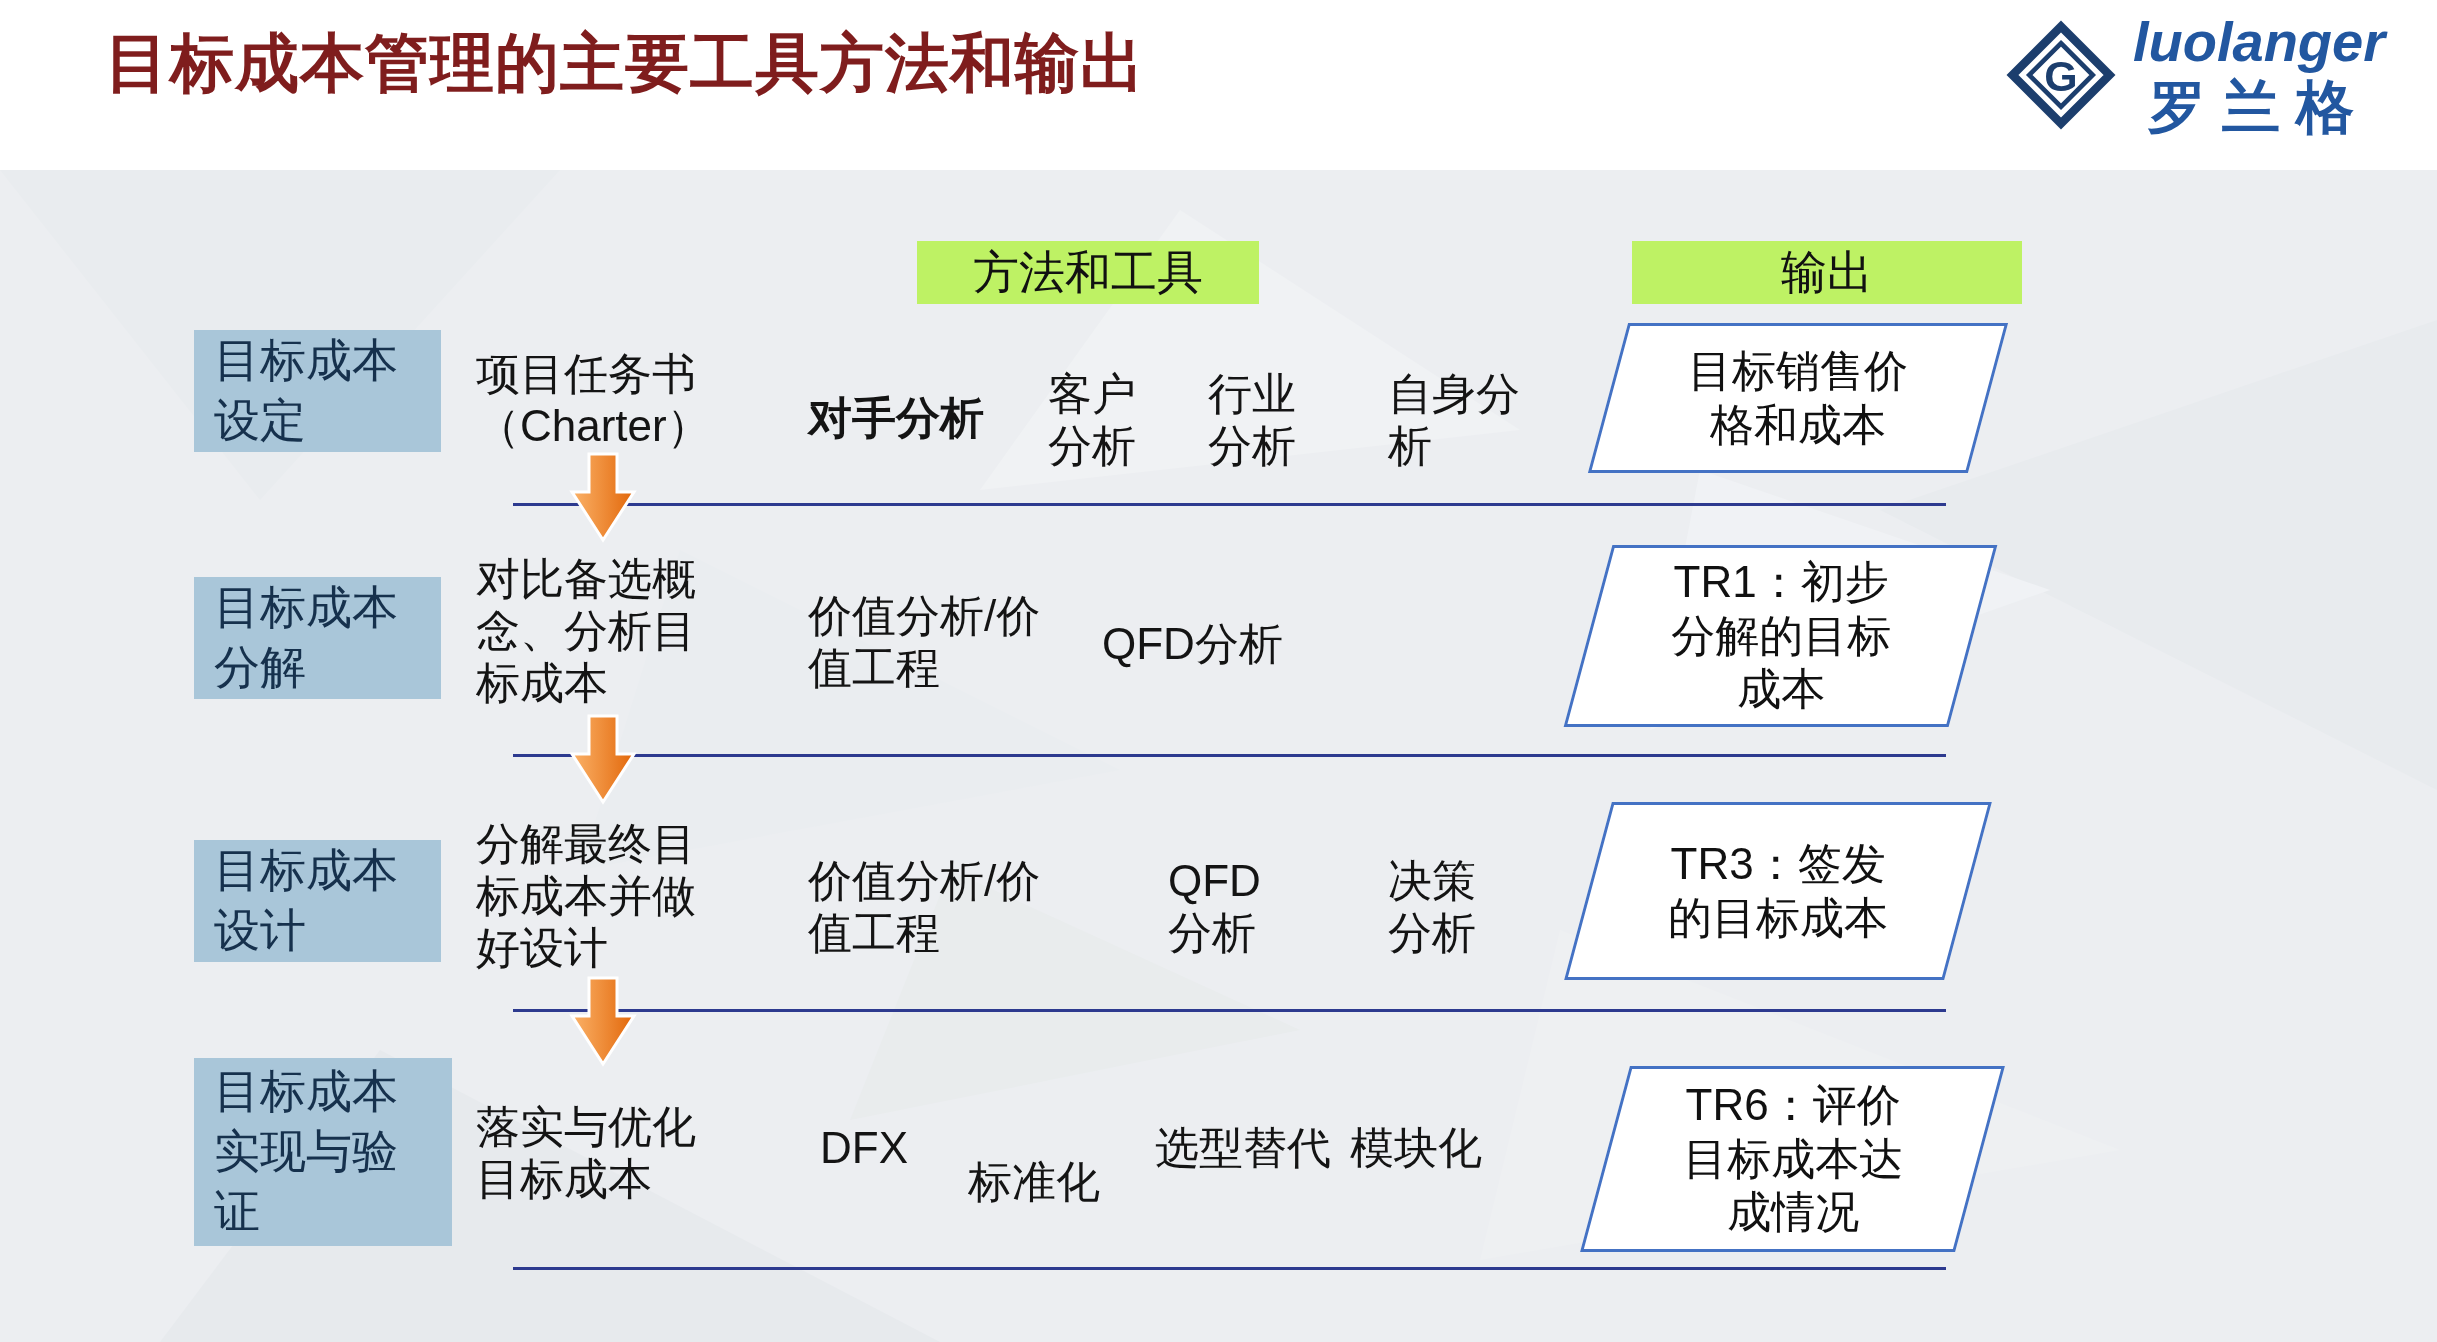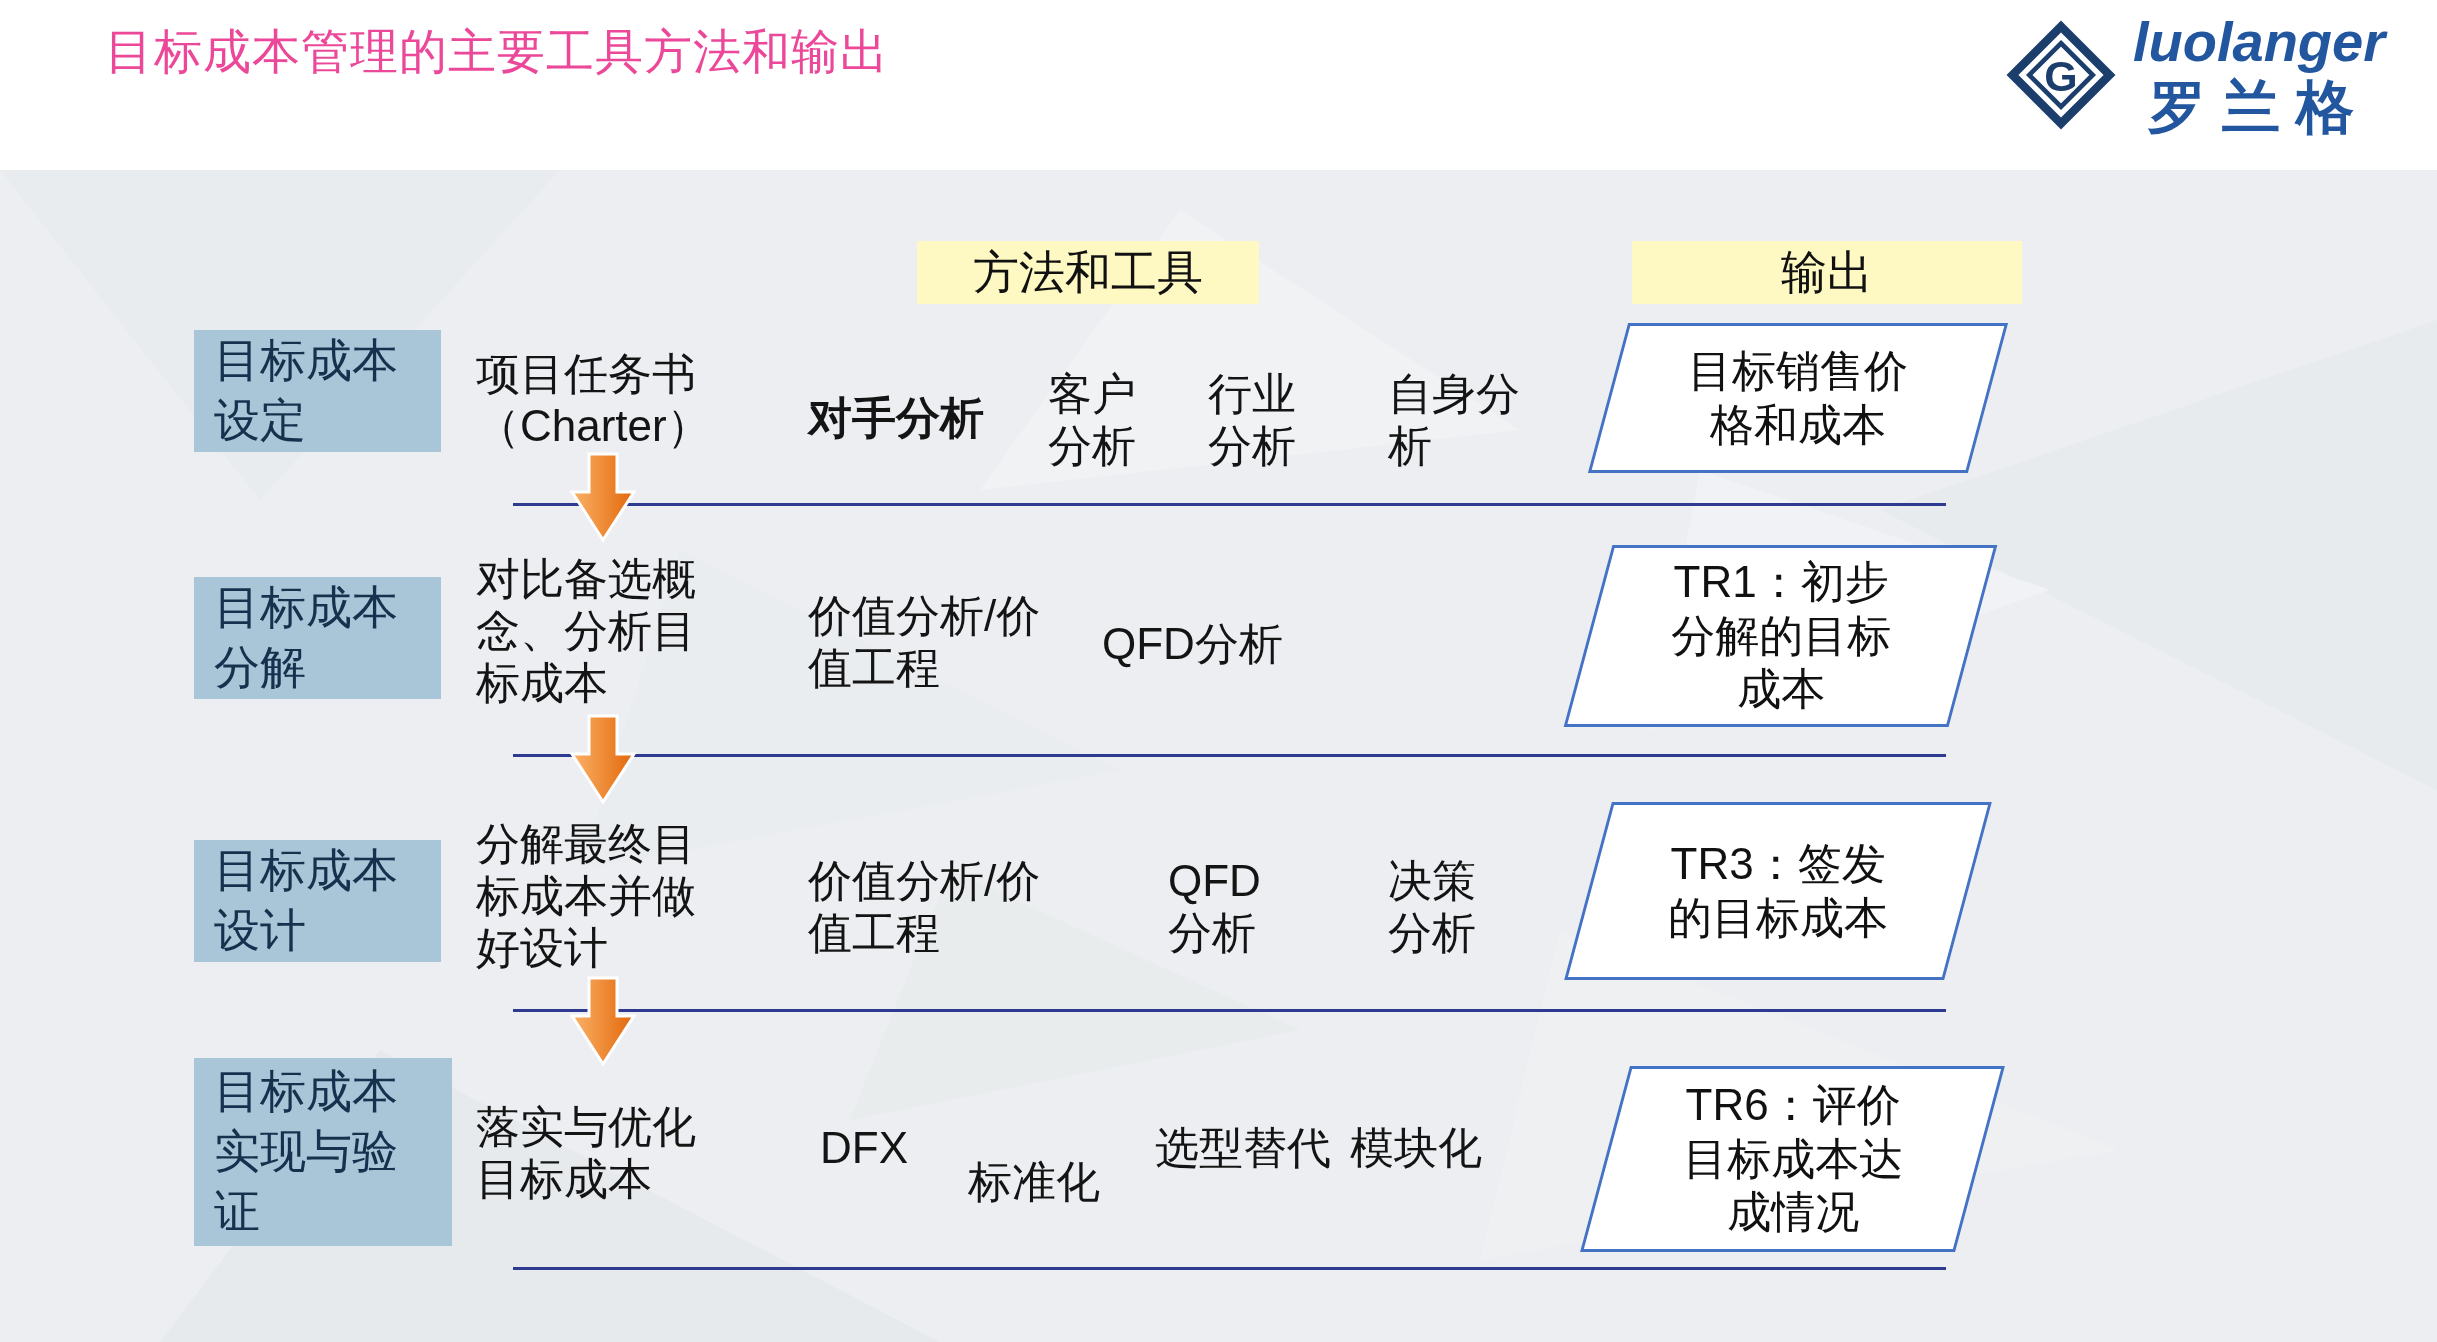--- a/index.html
+++ b/index.html
@@ -14,32 +14,32 @@
   }
   
   .bg {
     position:absolute; left:0; top:170px; width:2437px; height:1172px;
     background:#eceef1;
   }
   .facets { position:absolute; left:0; top:0; }
   
   .title {
     position:absolute; left:105px; top:20px;
-    font-size:48px; font-weight:400; color:#ec4899; letter-spacing:1px;
+    font-size:64px; font-weight:700; color:#7f1d1d; letter-spacing:1px;
     white-space:nowrap;
   }
   .logo { position:absolute; top:14px; right:52px; display:flex; align-items:center; gap:16px; }
   .logo-mark { width:112px; height:112px; }
   .logo-text { display:flex; flex-direction:column; align-items:center; }
   .brand { font-size:56px; font-weight:700; font-style:italic; color:#2257a0; line-height:1; }
   .brand-cn { font-size:58px; font-weight:700; color:#2257a0; letter-spacing:16px; margin-top:8px; line-height:1; }
   
   .hdr {
     position:absolute; top:241px; height:63px;
-    background:#fef9c3;
+    background:#bef264;
     display:flex; align-items:center; justify-content:center;
     font-size:46px; color:#111;
   }
   .hdr-methods { left:917px; width:342px; }
   .hdr-output  { left:1632px; width:390px; }
   
   .phase {
     position:absolute;
     background:#a9c6d9;
     display:flex; align-items:center;

